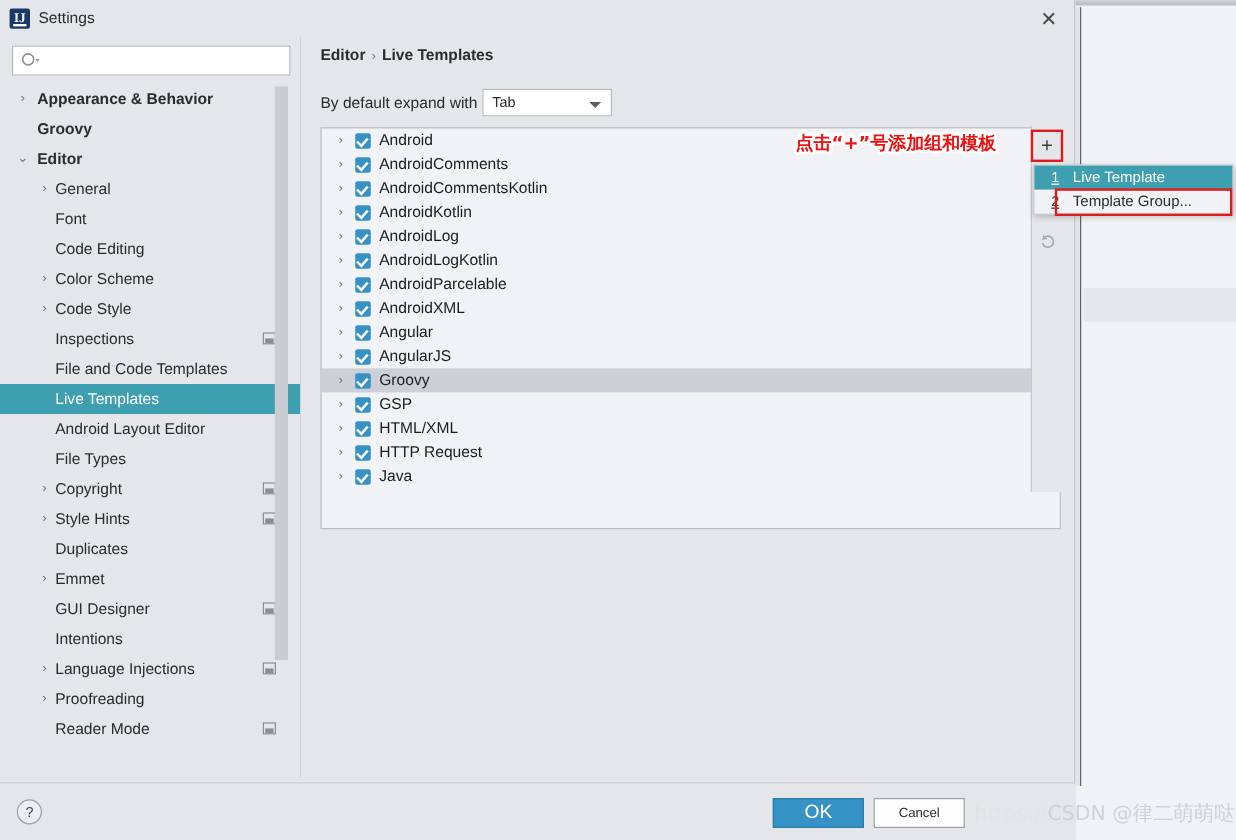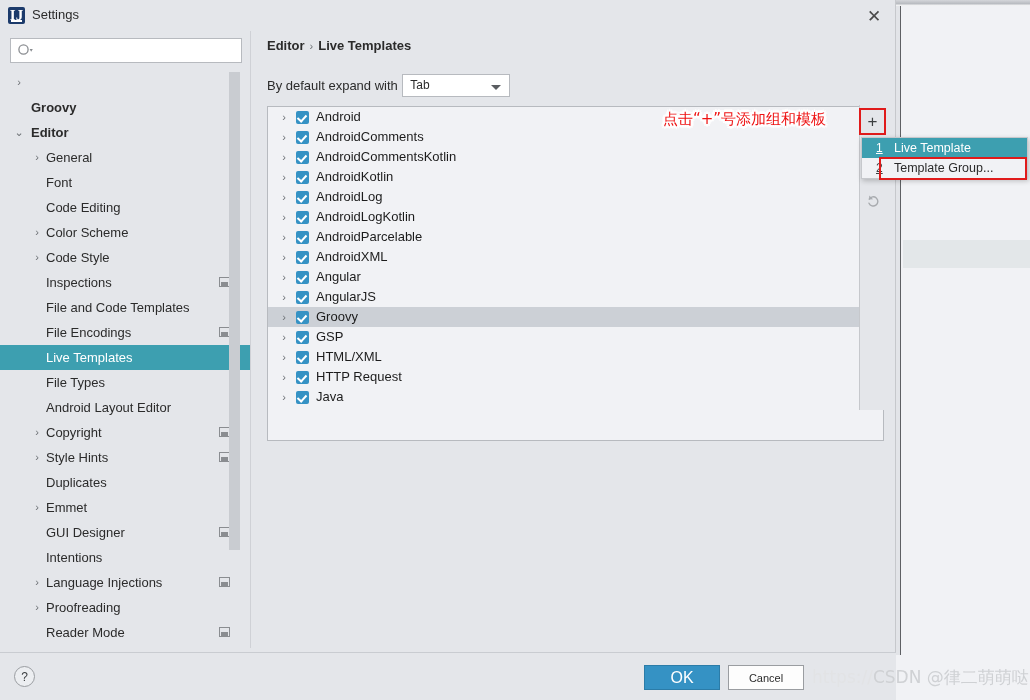--- a/index.html
+++ b/index.html
@@ -28,21 +28,21 @@
     border-right: 1px solid #c6c8cc;
   }
 
   
   #titlebar { position: relative; height: 31px; background: #e4e6ea; }
   #app-icon {
     position: absolute; left: 8px; top: 7px; width: 17px; height: 17px;
     background: #1b3a6b; border-radius: 2px;
     display: flex; align-items: center; justify-content: center;
   }
-  #app-icon .ij { color: #ffffff; font-size: 15px; font-weight: bold; letter-spacing: 0px;
+  #app-icon .ij { color: #ffffff; font-size: 11px; font-weight: bold; letter-spacing: 0px;
      font-family: "Liberation Serif", serif; line-height: 9px; }
   #app-icon .bar { position: absolute; left: 3px; bottom: 2px; width: 11px; height: 2px; background: #ffffff; }
   #window-title { position: absolute; left: 32px; top: 7px; font-size: 13px; color: #2b2b2b; }
   #close-btn {
     position: absolute; right: 8px; top: 4px; width: 26px; height: 24px;
     display: flex; align-items: center; justify-content: center;
     font-size: 17px; color: #4a4a4a; cursor: pointer; line-height: 1;
   }
 
   
@@ -164,21 +164,21 @@
 
   
   #empty-msg {
     position: absolute; left: 0; right: 0; top: 493px; text-align: center;
     font-size: 13px; color: #3c3f41;
   }
 
   
   #annotation {
     position: absolute; left: 663px; top: 110px;
-    font-size: 15px; font-weight: normal; color: #ee1111;
+    font-size: 15px; font-weight: bold; color: #ee1111;
     font-family: "DejaVu Sans", sans-serif;
     white-space: nowrap;
     letter-spacing: 0px;
     text-shadow:
       -2px -2px 0 #fff, 2px -2px 0 #fff, -2px 2px 0 #fff, 2px 2px 0 #fff,
       -2px 0 0 #fff, 2px 0 0 #fff, 0 -2px 0 #fff, 0 2px 0 #fff,
       -3px 0 1px #fff, 3px 0 1px #fff, 0 3px 1px #fff, 0 -3px 1px #fff;
   }
 
   
@@ -258,20 +258,21 @@
       <circle cx="6.5" cy="6.5" r="4.6" fill="none" stroke="#8a8d91" stroke-width="1.3"></circle>
       <path d="M12.6 6.1 l3.2 0 l-1.6 2.6 z" fill="#8a8d91"></path>
     </svg>
     <input id="search-input" value="" placeholder="" style="">
   </div>
 
   <div id="sidebar">
     <div id="sidebar-items">
         <div class="tree-item lvl0">
           <span class="arrow">›</span>
+          <span class="tlabel">Appearance &amp; Behavior</span>
         </div>
         <div class="tree-item lvl0">
           <span class="arrow"></span>
           <span class="tlabel">Groovy</span>
         </div>
         <div class="tree-item lvl0">
           <span class="arrow">⌄</span>
           <span class="tlabel">Editor</span>
         </div>
         <div class="tree-item lvl1">
@@ -298,38 +299,31 @@
           <span class="arrow"></span>
           <span class="tlabel">Inspections</span>
           <span class="modbadge">
             <i></i>
           </span>
         </div>
         <div class="tree-item lvl1">
           <span class="arrow"></span>
           <span class="tlabel">File and Code Templates</span>
         </div>
-        <div class="tree-item lvl1">
-          <span class="arrow"></span>
-          <span class="tlabel">File Encodings</span>
-          <span class="modbadge">
-            <i></i>
-          </span>
-        </div>
         <div class="tree-item lvl1 sel">
           <span class="arrow"></span>
           <span class="tlabel">Live Templates</span>
         </div>
         <div class="tree-item lvl1">
           <span class="arrow"></span>
+          <span class="tlabel">Android Layout Editor</span>
+        </div>
+        <div class="tree-item lvl1">
+          <span class="arrow"></span>
           <span class="tlabel">File Types</span>
-        </div>
-        <div class="tree-item lvl1">
-          <span class="arrow"></span>
-          <span class="tlabel">Android Layout Editor</span>
         </div>
         <div class="tree-item lvl1">
           <span class="arrow">›</span>
           <span class="tlabel">Copyright</span>
           <span class="modbadge">
             <i></i>
           </span>
         </div>
         <div class="tree-item lvl1">
           <span class="arrow">›</span>

